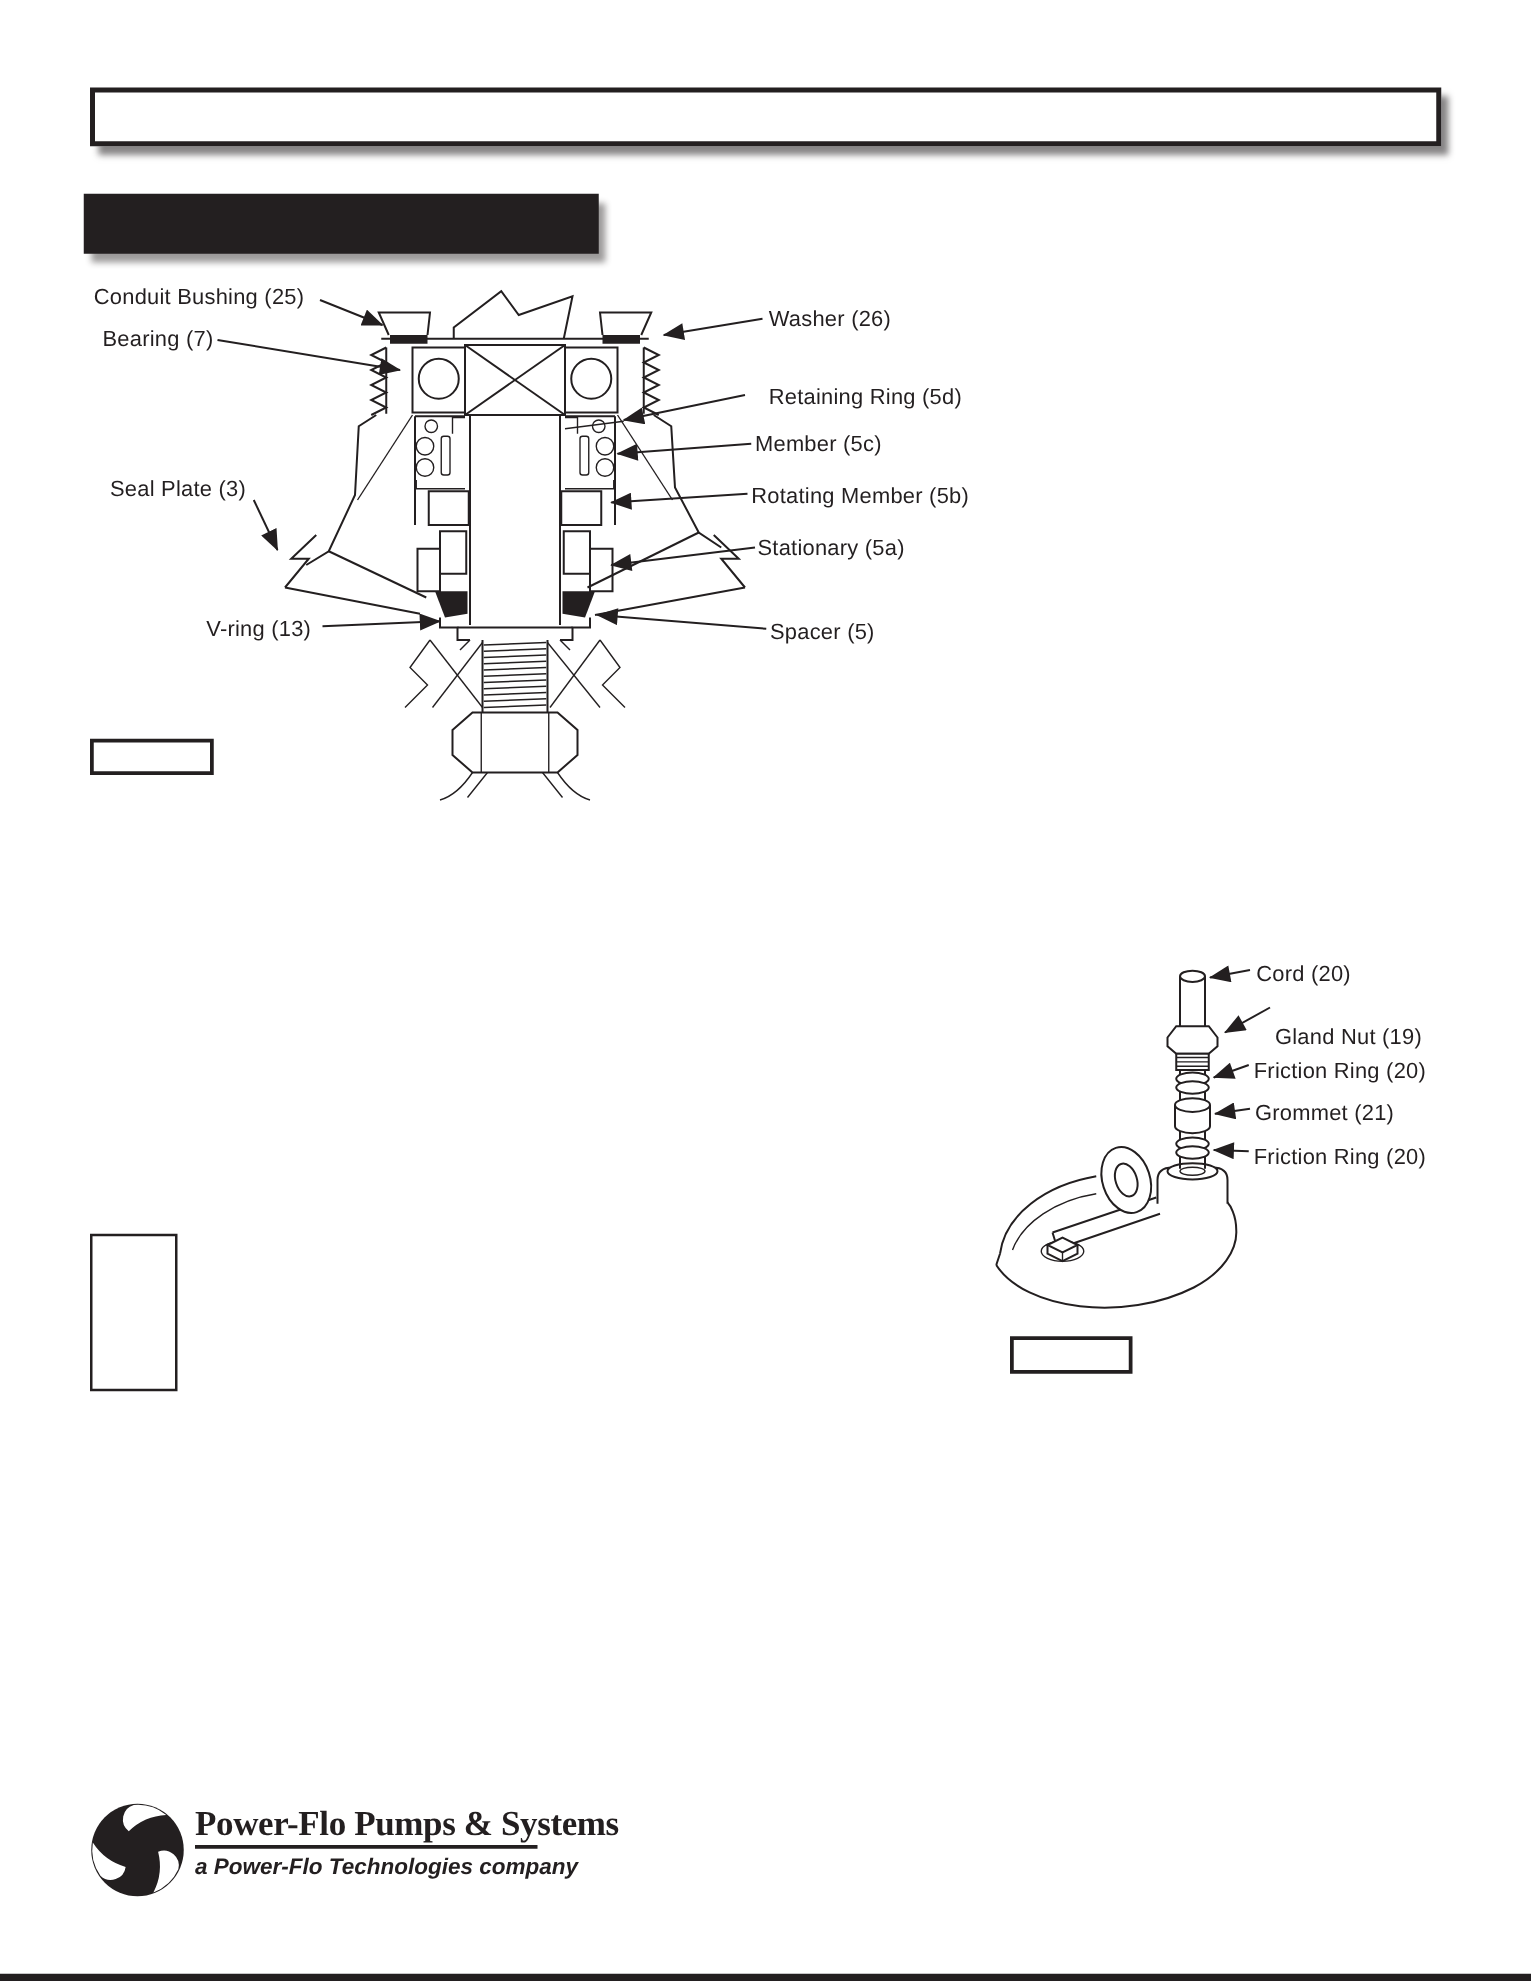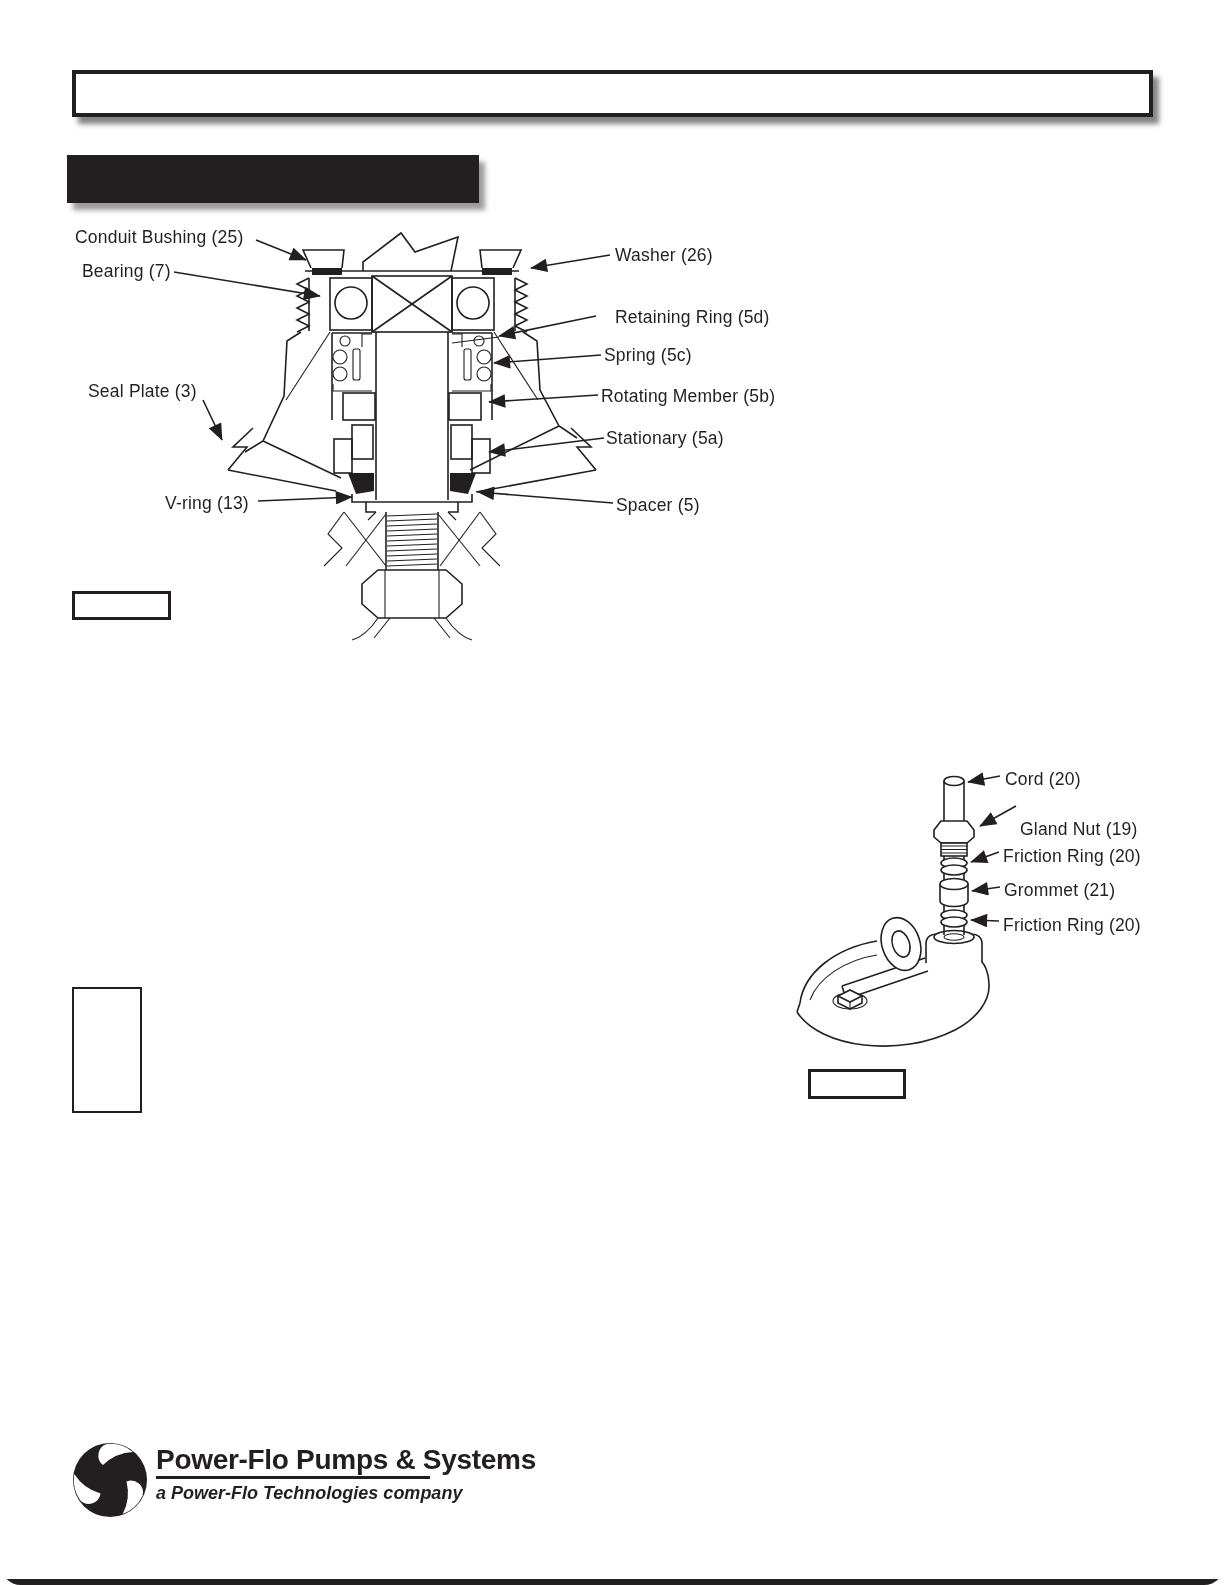--- a/index.html
+++ b/index.html
@@ -1,30 +1,30 @@
 <!DOCTYPE html>
 <html><head>
 <meta charset="utf-8">
 <style>
   html,body{margin:0;padding:0;background:#fff;}
   .page{position:relative;width:1225px;height:1585px;background:#ffffff;overflow:hidden;
-        font-family:"Liberation Sans",sans-serif;color:#231f20;border-radius:21px;}
+        font-family:"Liberation Sans",sans-serif;color:#231f20;}
   .header-box{position:absolute;left:72px;top:70px;width:1073px;height:39px;
         background:#fff;border:4px solid #231f20;box-shadow:6px 7px 5px rgba(35,31,32,.55);}
   .section-bar{position:absolute;left:67px;top:155px;width:412px;height:48px;
         background:#231f20;box-shadow:6px 7px 5px rgba(35,31,32,.45);}
   .figure-box{position:absolute;background:#fff;border:3px solid #231f20;}
   .fig1{left:72px;top:591px;width:93px;height:23px;}
   .fig2{left:808px;top:1069px;width:92px;height:24px;}
   .warning-box{position:absolute;left:72px;top:987px;width:66px;height:122px;
         background:#fff;border:2px solid #231f20;}
   .lbl{position:absolute;font-size:17.5px;line-height:20px;white-space:nowrap;
         color:#231f20;letter-spacing:.2px;}
   .art{position:absolute;left:0;top:0;width:1225px;height:1585px;}
-  .brand{position:absolute;left:156px;top:1444px;font-family:Liberation Sans, sans-serif;
+  .brand{position:absolute;left:156px;top:1444px;font-family:Liberation Serif, serif;
         font-weight:bold;font-size:28px;letter-spacing:-.3px;white-space:nowrap;color:#231f20;}
   .brand-rule{position:absolute;left:156px;top:1476px;width:274px;height:3px;background:#231f20;}
   .tagline{position:absolute;left:156px;top:1483px;font-style:italic;font-weight:bold;
         font-size:18px;white-space:nowrap;color:#231f20;}
   .bottom-bar{position:absolute;left:0;top:1579px;width:1225px;height:6px;background:#231f20;}
   svg .ln{stroke:#231f20;stroke-width:1.6;fill:none;}
   svg .thin{stroke:#231f20;stroke-width:1.1;fill:none;}
   svg .wh{fill:#ffffff;stroke:#231f20;stroke-width:1.6;}
   svg .bk{fill:#231f20;stroke:none;}
 </style>
@@ -217,21 +217,21 @@
       <path d="M -3,-36 A 36,36 0 0 1 23,-28 A 46,46 0 0 0 -7,-15 A 12,12 0 0 1 -3,-36 Z" fill="#fff" transform="rotate(240)"></path>
     </g>
   </svg>
 
   <div class="lbl" style="left:75px;top:227px">Conduit Bushing (25)</div>
   <div class="lbl" style="left:82px;top:261px">Bearing (7)</div>
   <div class="lbl" style="left:88px;top:381px">Seal Plate (3)</div>
   <div class="lbl" style="left:165px;top:493px">V-ring (13)</div>
   <div class="lbl" style="left:615px;top:245px">Washer (26)</div>
   <div class="lbl" style="left:615px;top:307px">Retaining Ring (5d)</div>
-  <div class="lbl" style="left:604px;top:345px">Spring (5c)</div>
+  <div class="lbl" style="left:604px;top:345px">Member (5c)</div>
   <div class="lbl" style="left:601px;top:386px">Rotating Member (5b)</div>
   <div class="lbl" style="left:606px;top:428px">Stationary (5a)</div>
   <div class="lbl" style="left:616px;top:495px">Spacer (5)</div>
 
   <div class="lbl" style="left:1005px;top:769px">Cord (20)</div>
   <div class="lbl" style="left:1020px;top:819px">Gland Nut (19)</div>
   <div class="lbl" style="left:1003px;top:846px">Friction Ring (20)</div>
   <div class="lbl" style="left:1004px;top:880px">Grommet (21)</div>
   <div class="lbl" style="left:1003px;top:915px">Friction Ring (20)</div>
 

